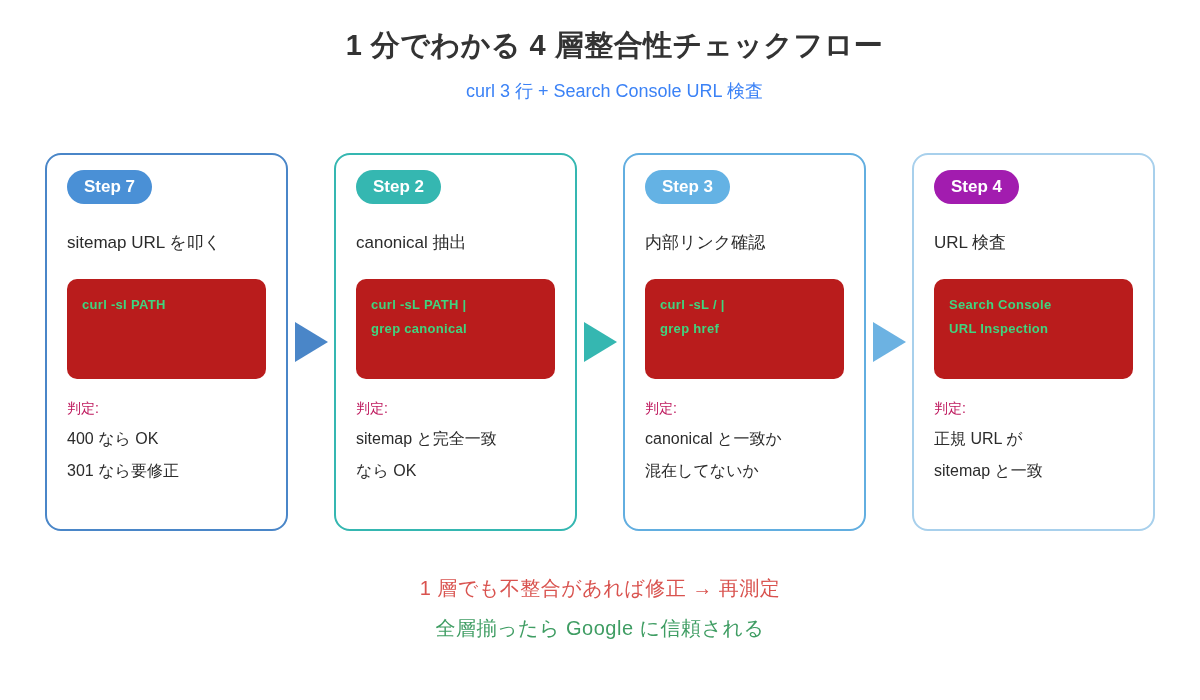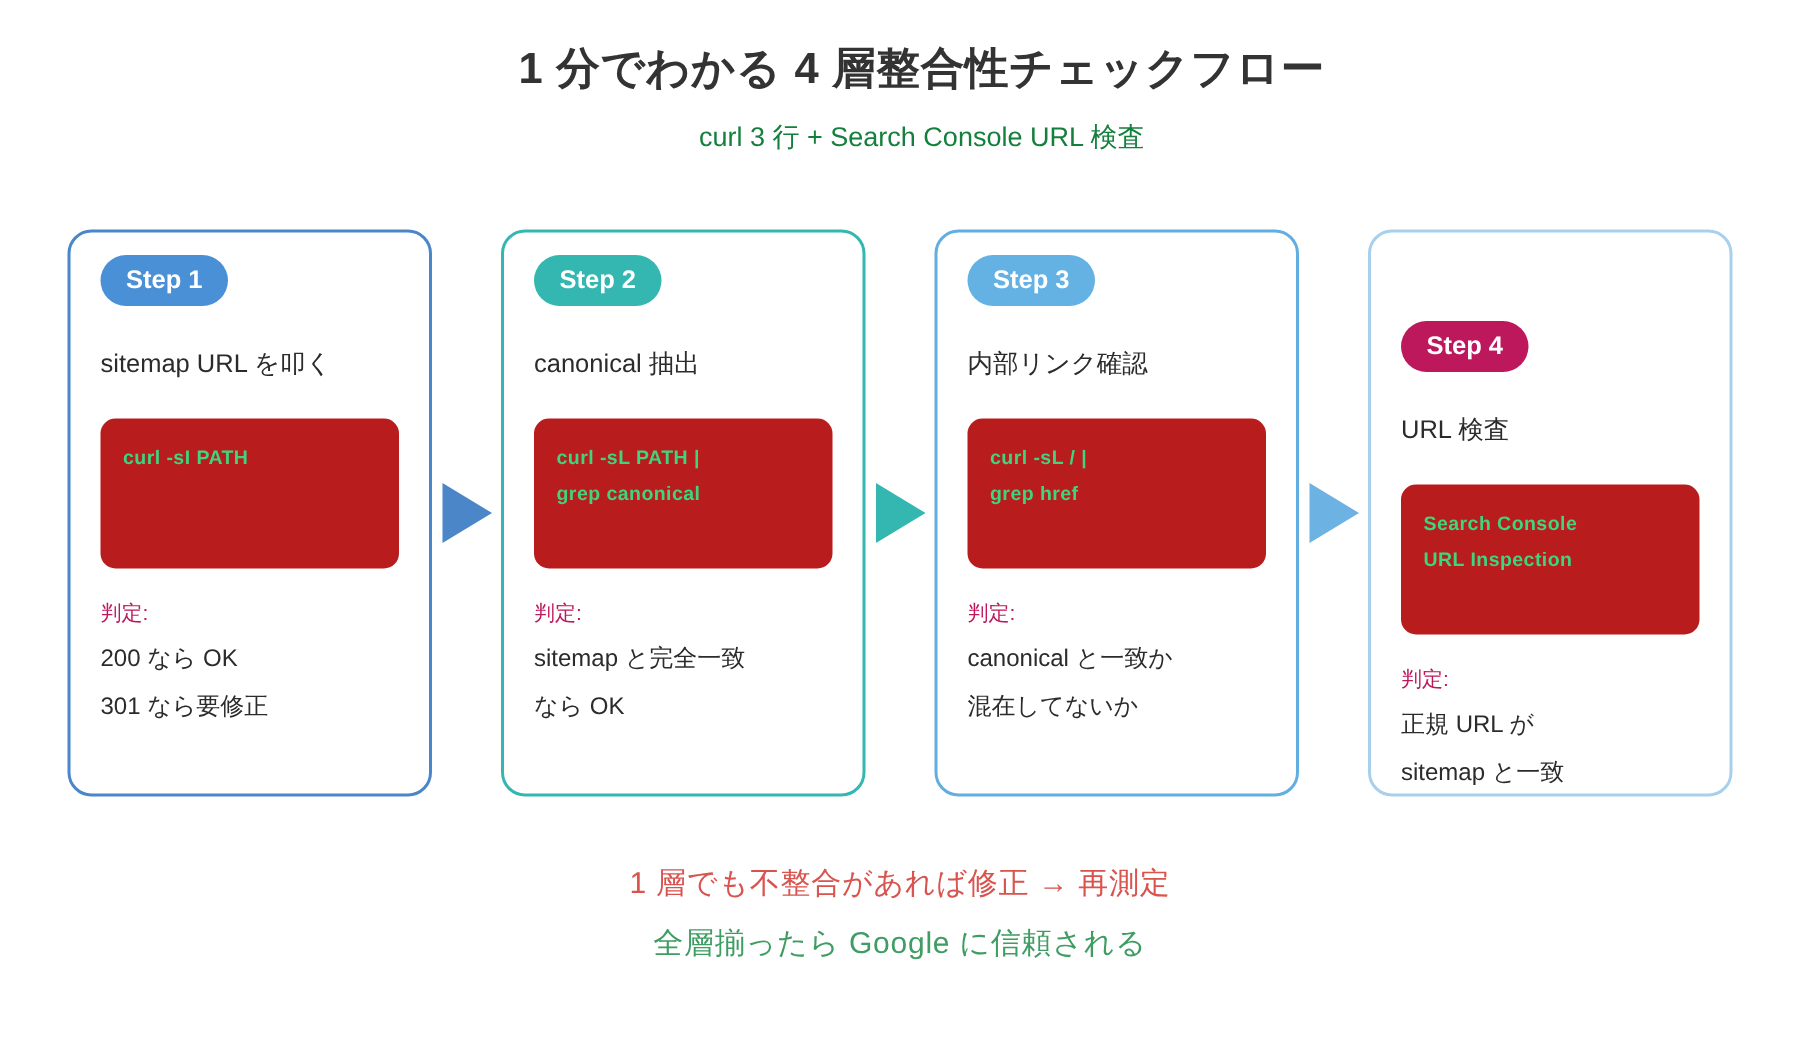--- a/index.html
+++ b/index.html
@@ -15,21 +15,21 @@
   .title {
     margin: 0;
     font-size: 29px;
     font-weight: 600;
     color: #333333;
     letter-spacing: 0.5px;
   }
   .subtitle {
     margin-top: 13px;
     font-size: 18px;
-    color: #15803d;
+    color: #3b82f6;
   }
   .flow {
     display: flex;
     margin: 50px 45px 0 45px;
   }
   .card {
     width: 243px;
     height: 378px;
     border: 2.5px solid #999;
     border-radius: 16px;
@@ -101,28 +101,28 @@
 <div class="page">
 
   <div class="header">
     <h1 class="title">1 分でわかる 4 層整合性チェックフロー</h1>
     <div class="subtitle">curl 3 行 + Search Console URL 検査</div>
   </div>
 
   <div class="flow">
 
     <div class="card" style="border-color: rgb(74, 134, 200);">
-      <div class="badge" style="background-color: rgb(74, 144, 214);">Step 1</div>
+      <div class="badge" style="background-color: rgb(74, 144, 214);">Step 7</div>
       <div class="desc">sitemap URL を叩く</div>
       <div class="code">
         <div class="code-line">curl -sI PATH</div>
         <div class="code-line"></div>
       </div>
       <div class="verdict-label">判定:</div>
-      <div class="verdict">200 なら OK</div>
+      <div class="verdict">400 なら OK</div>
       <div class="verdict">301 なら要修正</div>
     </div>
 
     <div class="arrow-wrap">
       <div class="arrow" style="border-left-color: rgb(74, 134, 200);"></div>
     </div>
 
     <div class="card" style="border-color: rgb(53, 183, 177);">
       <div class="badge" style="background-color: rgb(53, 183, 177);">Step 2</div>
       <div class="desc">canonical 抽出</div>
@@ -149,21 +149,21 @@
       <div class="verdict-label">判定:</div>
       <div class="verdict">canonical と一致か</div>
       <div class="verdict">混在してないか</div>
     </div>
 
     <div class="arrow-wrap">
       <div class="arrow" style="border-left-color: rgb(108, 178, 226);"></div>
     </div>
 
     <div class="card" style="border-color: rgb(168, 208, 236);">
-      <div class="badge" style="background-color: #be185d; margin-top: 44px;">Step 4</div>
+      <div class="badge" style="background-color: #a21caf;">Step 4</div>
       <div class="desc">URL 検査</div>
       <div class="code">
         <div class="code-line">Search Console</div>
         <div class="code-line">URL Inspection</div>
       </div>
       <div class="verdict-label">判定:</div>
       <div class="verdict">正規 URL が</div>
       <div class="verdict">sitemap と一致</div>
     </div>
 

